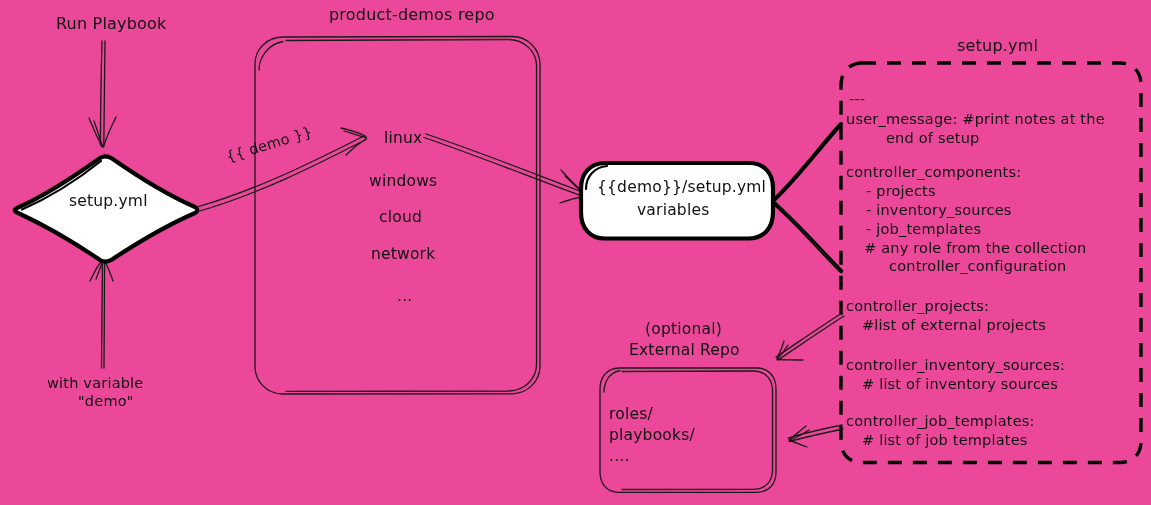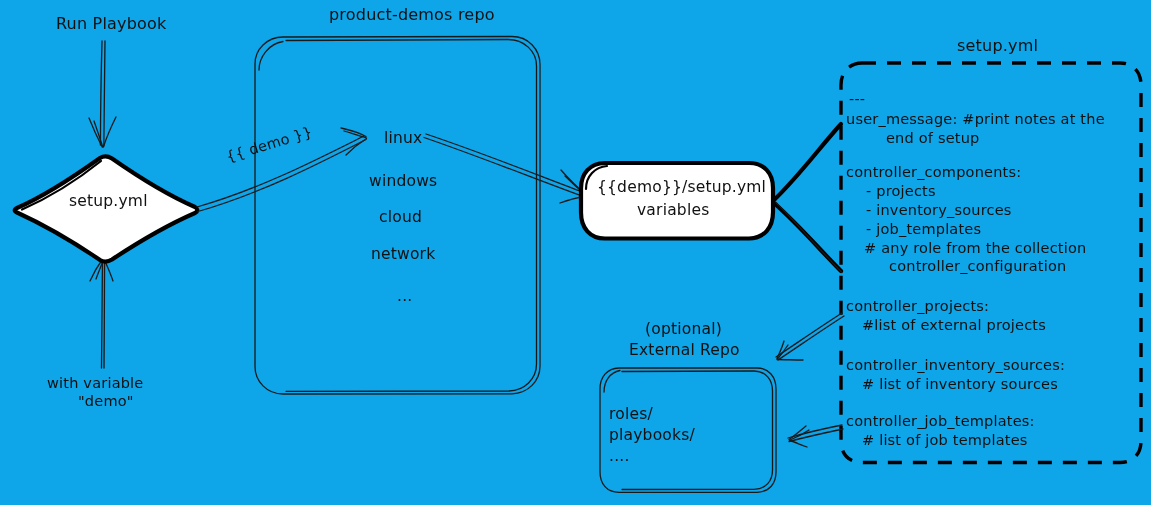--- a/index.html
+++ b/index.html
@@ -10,21 +10,21 @@
   body {
     width: 1151px;
     height: 505px;
     overflow: hidden;
     font-family: "DejaVu Sans", sans-serif;
   }
   #diagram-root {
     position: relative;
     width: 1151px;
     height: 505px;
-    background: #0ea5e9;
+    background: #ec4899;
   }
   svg#diagram {
     position: absolute;
     top: 0;
     left: 0;
     width: 1151px;
     height: 505px;
   }
   .hand-text {
     font-family: "DejaVu Sans", sans-serif;

